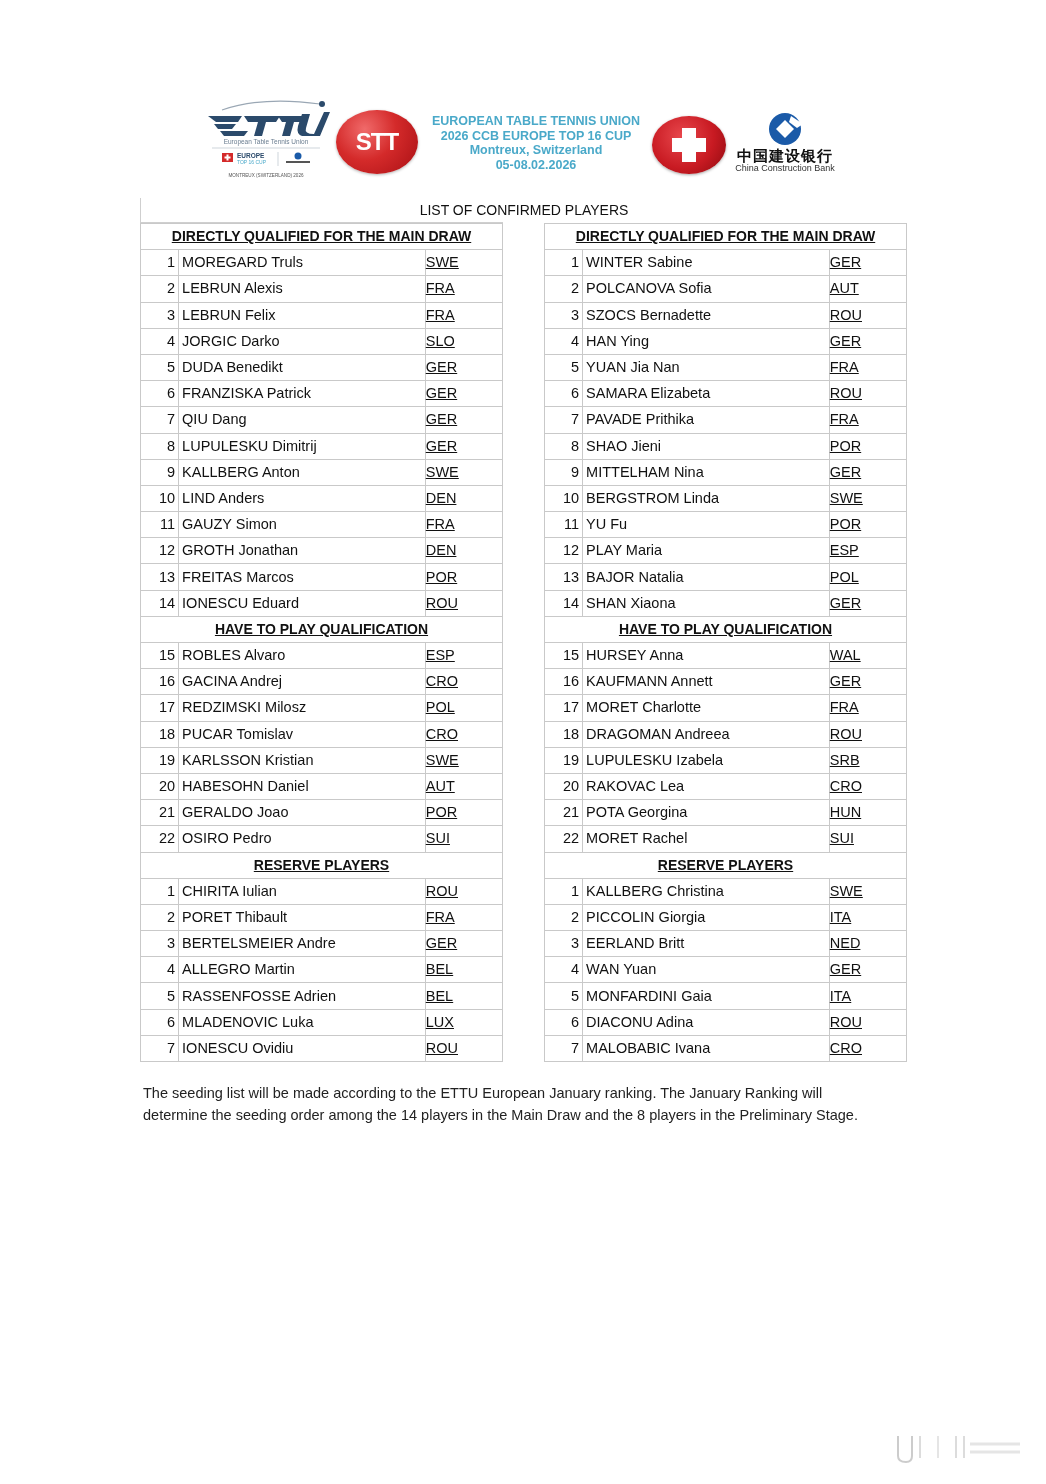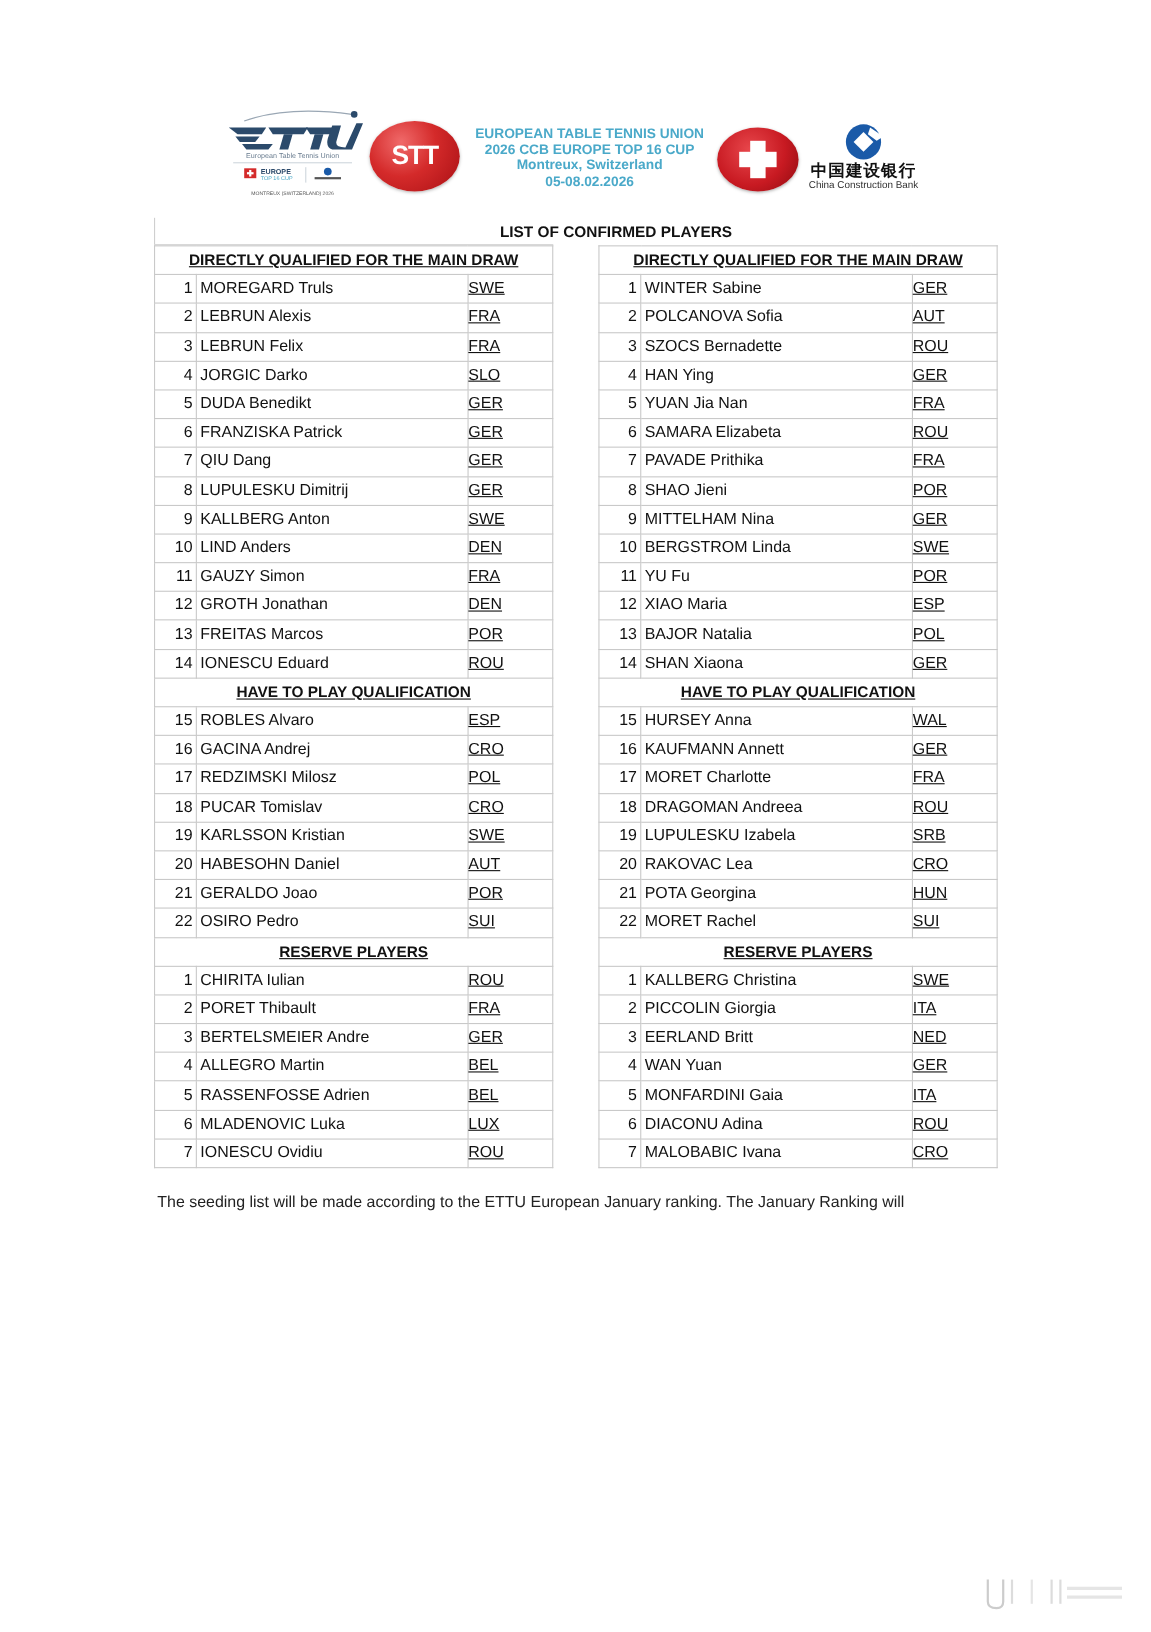--- a/index.html
+++ b/index.html
@@ -20,21 +20,21 @@
            box-shadow: 0 1px 3px rgba(0,0,0,.35); }
   .swiss .v { position: absolute; left: 30px; top: 12px; width: 14px; height: 34px; background: #fff; }
   .swiss .h { position: absolute; left: 20px; top: 22px; width: 34px; height: 14px; background: #fff; }
   .ccb { position: absolute; left: 512px; top: 14px; width: 150px; height: 66px; text-align: center; }
   .ccb-mark { width: 44px; height: 34px; margin: 0 auto; position: relative; }
   .ccb-cn { font-weight: bold; font-size: 15px; letter-spacing: 1px; color: #111; margin-top: 2px; line-height: 16px; }
   .ccb-en { font-size: 9px; color: #333; line-height: 9px; }
 
   
   .title { position: absolute; top: 198px; left: 140px; width: 768px; height: 24px;
-           text-align: center; font-weight: bold; font-size: 14px; line-height: 24px; padding-left: 36px; }
+           text-align: center; font-weight: normal; font-size: 14px; line-height: 24px; }
   .left-rule { position: absolute; left: 140px; top: 198px; width: 1px; height: 24px; background: #cfcfcf; }
   .title-rule { position: absolute; left: 140px; top: 222px; width: 363px; height: 1px; background: #cfcfcf; }
 
   table.pl { position: absolute; top: 223px; border-collapse: collapse; font-size: 14.5px; }
   table.pl.l { left: 140px; width: 363px; }
   table.pl.r { left: 544px; width: 363px; }
   table.pl td { border: 1px solid #c9c9c9; height: 25.2px; padding: 0; line-height: 25px; white-space: nowrap; }
   table.pl td.num { width: 34px; text-align: right; padding-right: 3px; }
   table.pl td.name { padding-left: 3px; width: 242px; }
   table.pl td.cty { text-align: left; width: 76px; text-decoration: underline; }
@@ -324,21 +324,21 @@
         <td class="name">BERGSTROM Linda</td>
         <td class="cty">SWE</td>
       </tr>
     <tr>
         <td class="num">11</td>
         <td class="name">YU Fu</td>
         <td class="cty">POR</td>
       </tr>
     <tr>
         <td class="num">12</td>
-        <td class="name">XIAO Maria</td>
+        <td class="name">PLAY Maria</td>
         <td class="cty">ESP</td>
       </tr>
     <tr>
         <td class="num">13</td>
         <td class="name">BAJOR Natalia</td>
         <td class="cty">POL</td>
       </tr>
     <tr>
         <td class="num">14</td>
         <td class="name">SHAN Xiaona</td>
@@ -427,20 +427,21 @@
     <tr>
         <td class="num">7</td>
         <td class="name">MALOBABIC Ivana</td>
         <td class="cty">CRO</td>
       </tr>
   </tbody>
 </table>
 
 <div class="note">
   <div>The seeding list will be made according to the ETTU European January ranking. The January Ranking will</div>
+  <div>determine the seeding order among the 14 players in the Main Draw and the 8 players in the Preliminary Stage.</div>
 </div>
 
 <div class="watermark">
   <svg width="136" height="40" viewBox="0 0 136 40">
     <path d="M8 8 L8 28 Q8 34 16 34 Q22 34 22 28 L22 8" stroke="#999" stroke-width="2" fill="none" opacity="0.5"></path>
     <line x1="30" y1="8" x2="30" y2="30" stroke="#bbb" stroke-width="2" opacity="0.5"></line>
     <line x1="48" y1="8" x2="48" y2="30" stroke="#ccc" stroke-width="2" opacity="0.5"></line>
     <line x1="66" y1="8" x2="66" y2="30" stroke="#bbb" stroke-width="2" opacity="0.5"></line>
     <line x1="74" y1="8" x2="74" y2="30" stroke="#bbb" stroke-width="2" opacity="0.5"></line>
     <line x1="80" y1="16" x2="130" y2="16" stroke="#ccc" stroke-width="3" opacity="0.5"></line>

